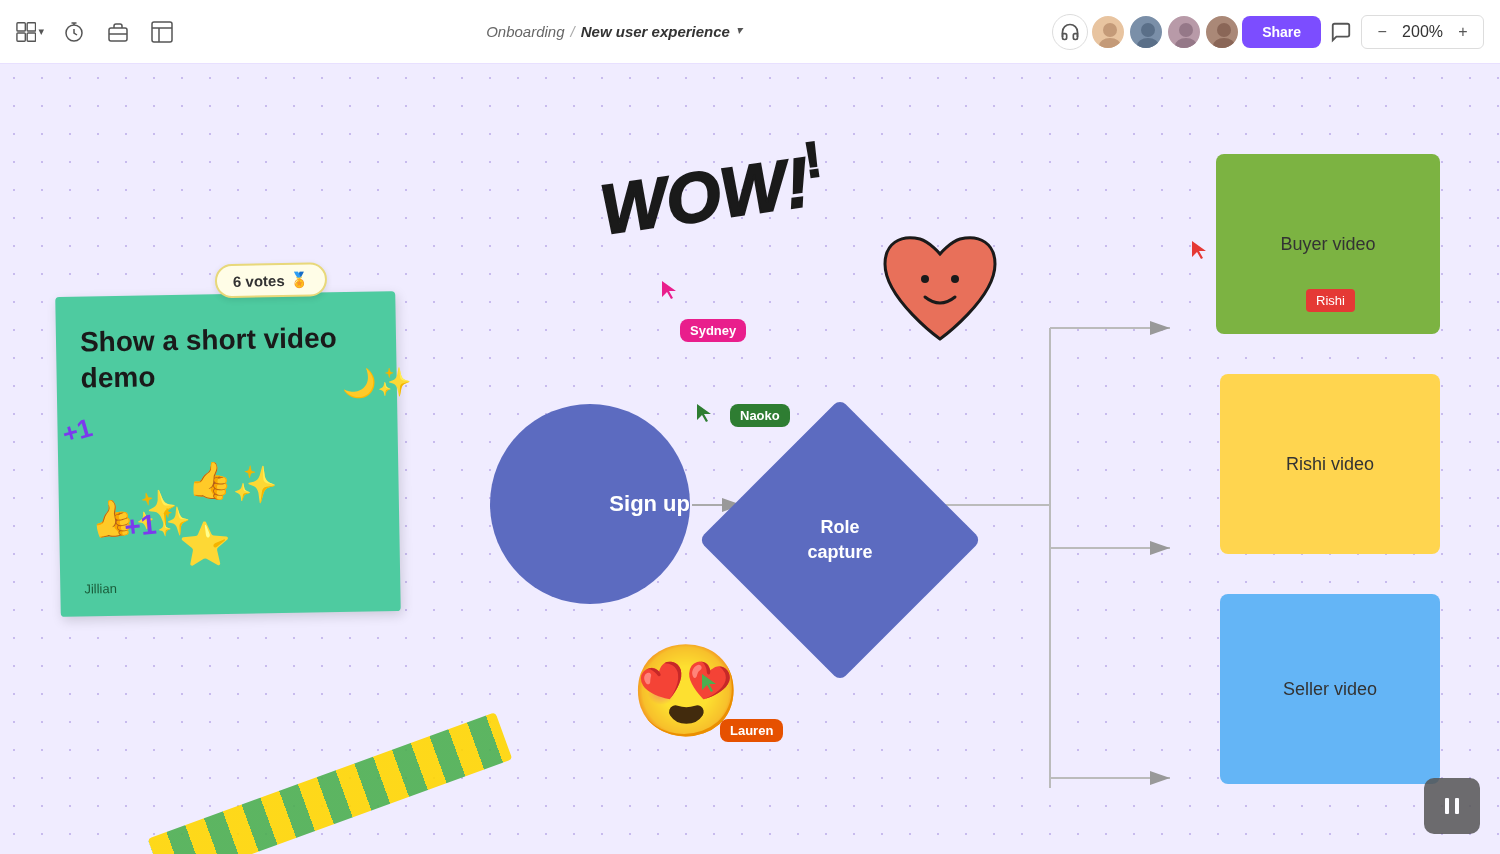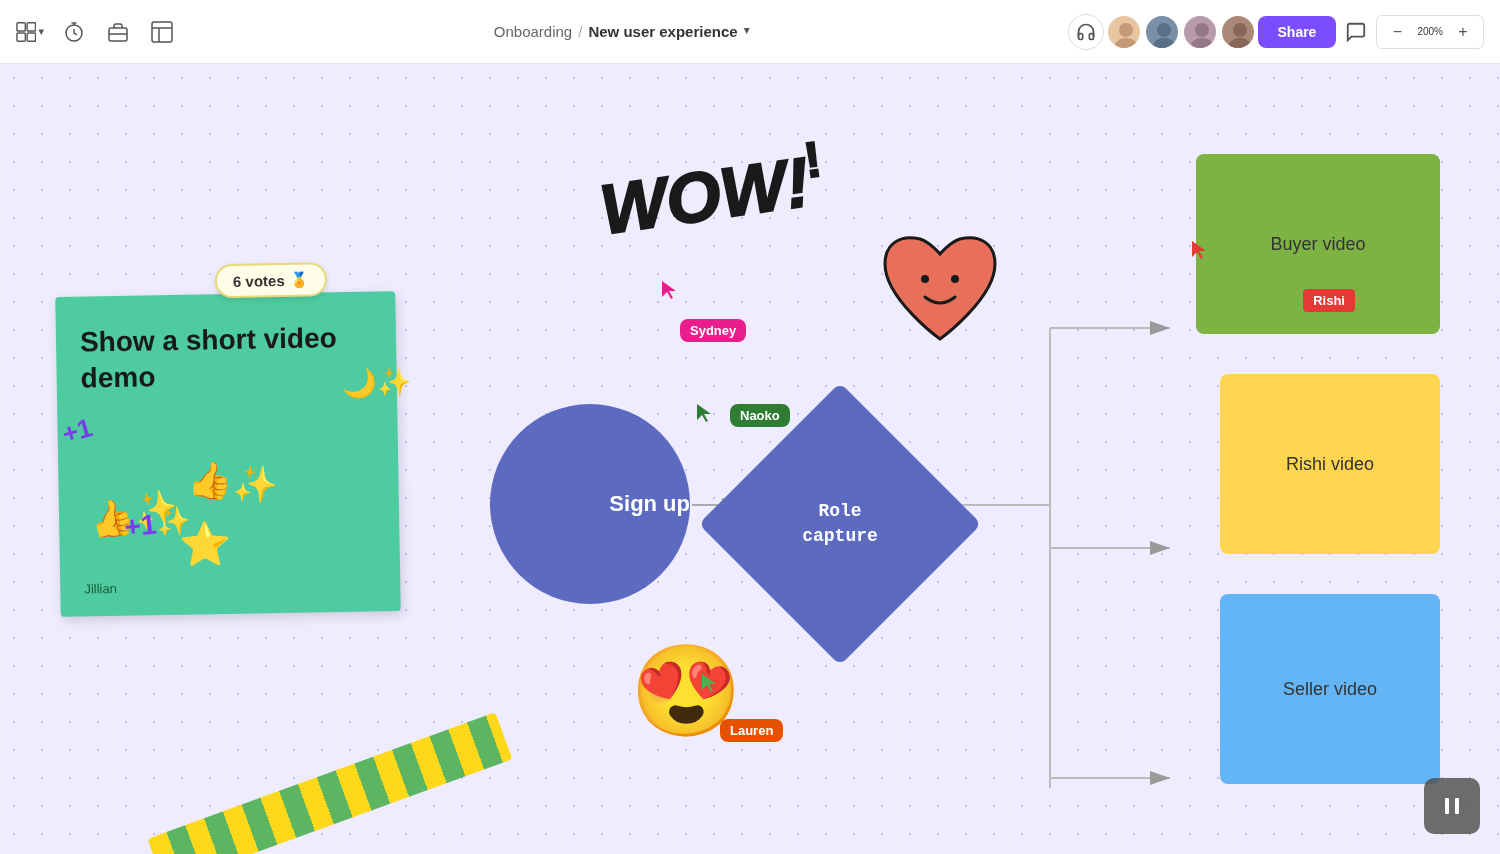--- a/index.html
+++ b/index.html
@@ -39,20 +39,21 @@
       font-size: 18px;
     }
     .topbar-center {
       flex: 1;
       display: flex;
       align-items: flex-start;
       justify-content: center;
       gap: 6px;
       font-size: 15px;
       color: #777;
+      font-style: italic;
     }
     .breadcrumb-separator { color: #aaa; }
     .breadcrumb-current {
       font-weight: 600;
       color: #333;
     }
     .dropdown-arrow { font-size: 12px; color: #555; }
     .topbar-right {
       display: flex;
       align-items: center;
@@ -116,21 +117,21 @@
       display: flex;
       align-items: center;
       justify-content: center;
       cursor: pointer;
       font-size: 16px;
       color: #555;
       border: none;
       background: none;
     }
     .zoom-label {
-      font-size: 10px;
+      font-size: 16px;
       color: #333;
       padding: 0 4px;
     }
 
     
     .canvas {
       position: absolute;
       top: 64px;
       left: 0; right: 0; bottom: 0;
       background: #f0ecff;
@@ -273,24 +274,23 @@
       justify-content: flex-end;
       color: white;
       font-size: 22px;
       font-weight: 600;
     }
 
     
     .role-diamond-container {
       position: absolute;
       left: 740px;
-      top: 360px;
+      top: 376px;
       width: 200px;
       height: 200px;
-      font-family: Liberation Mono, monospace;
     }
     .role-diamond {
       position: absolute;
       left: 0; top: 0;
       width: 200px;
       height: 200px;
       background: #5c6bc0;
       transform: rotate(45deg);
       border-radius: 8px;
     }
@@ -313,21 +313,21 @@
       right: 60px;
       border-radius: 8px;
       display: flex;
       align-items: center;
       justify-content: center;
       font-size: 18px;
       font-weight: 500;
       color: #333;
     }
     .buyer-video-box {
-      width: 244px;
+      width: 224px;
       height: 180px;
       background: #7cb342;
       top: 90px;
     }
     .seller-video-box {
       width: 220px;
       height: 180px;
       background: #ffd54f;
       top: 310px;
     }
@@ -341,21 +341,21 @@
     
     .rishi-badge {
       position: absolute;
       right: 145px;
       top: 225px;
       background: #e53935;
       color: white;
       padding: 4px 10px;
       border-radius: 4px;
       font-size: 13px;
-      font-weight: 700;
+      font-weight: 400;
     }
 
     
     .love-emoji {
       position: absolute;
       left: 630px;
       top: 575px;
       font-size: 90px;
     }
 

